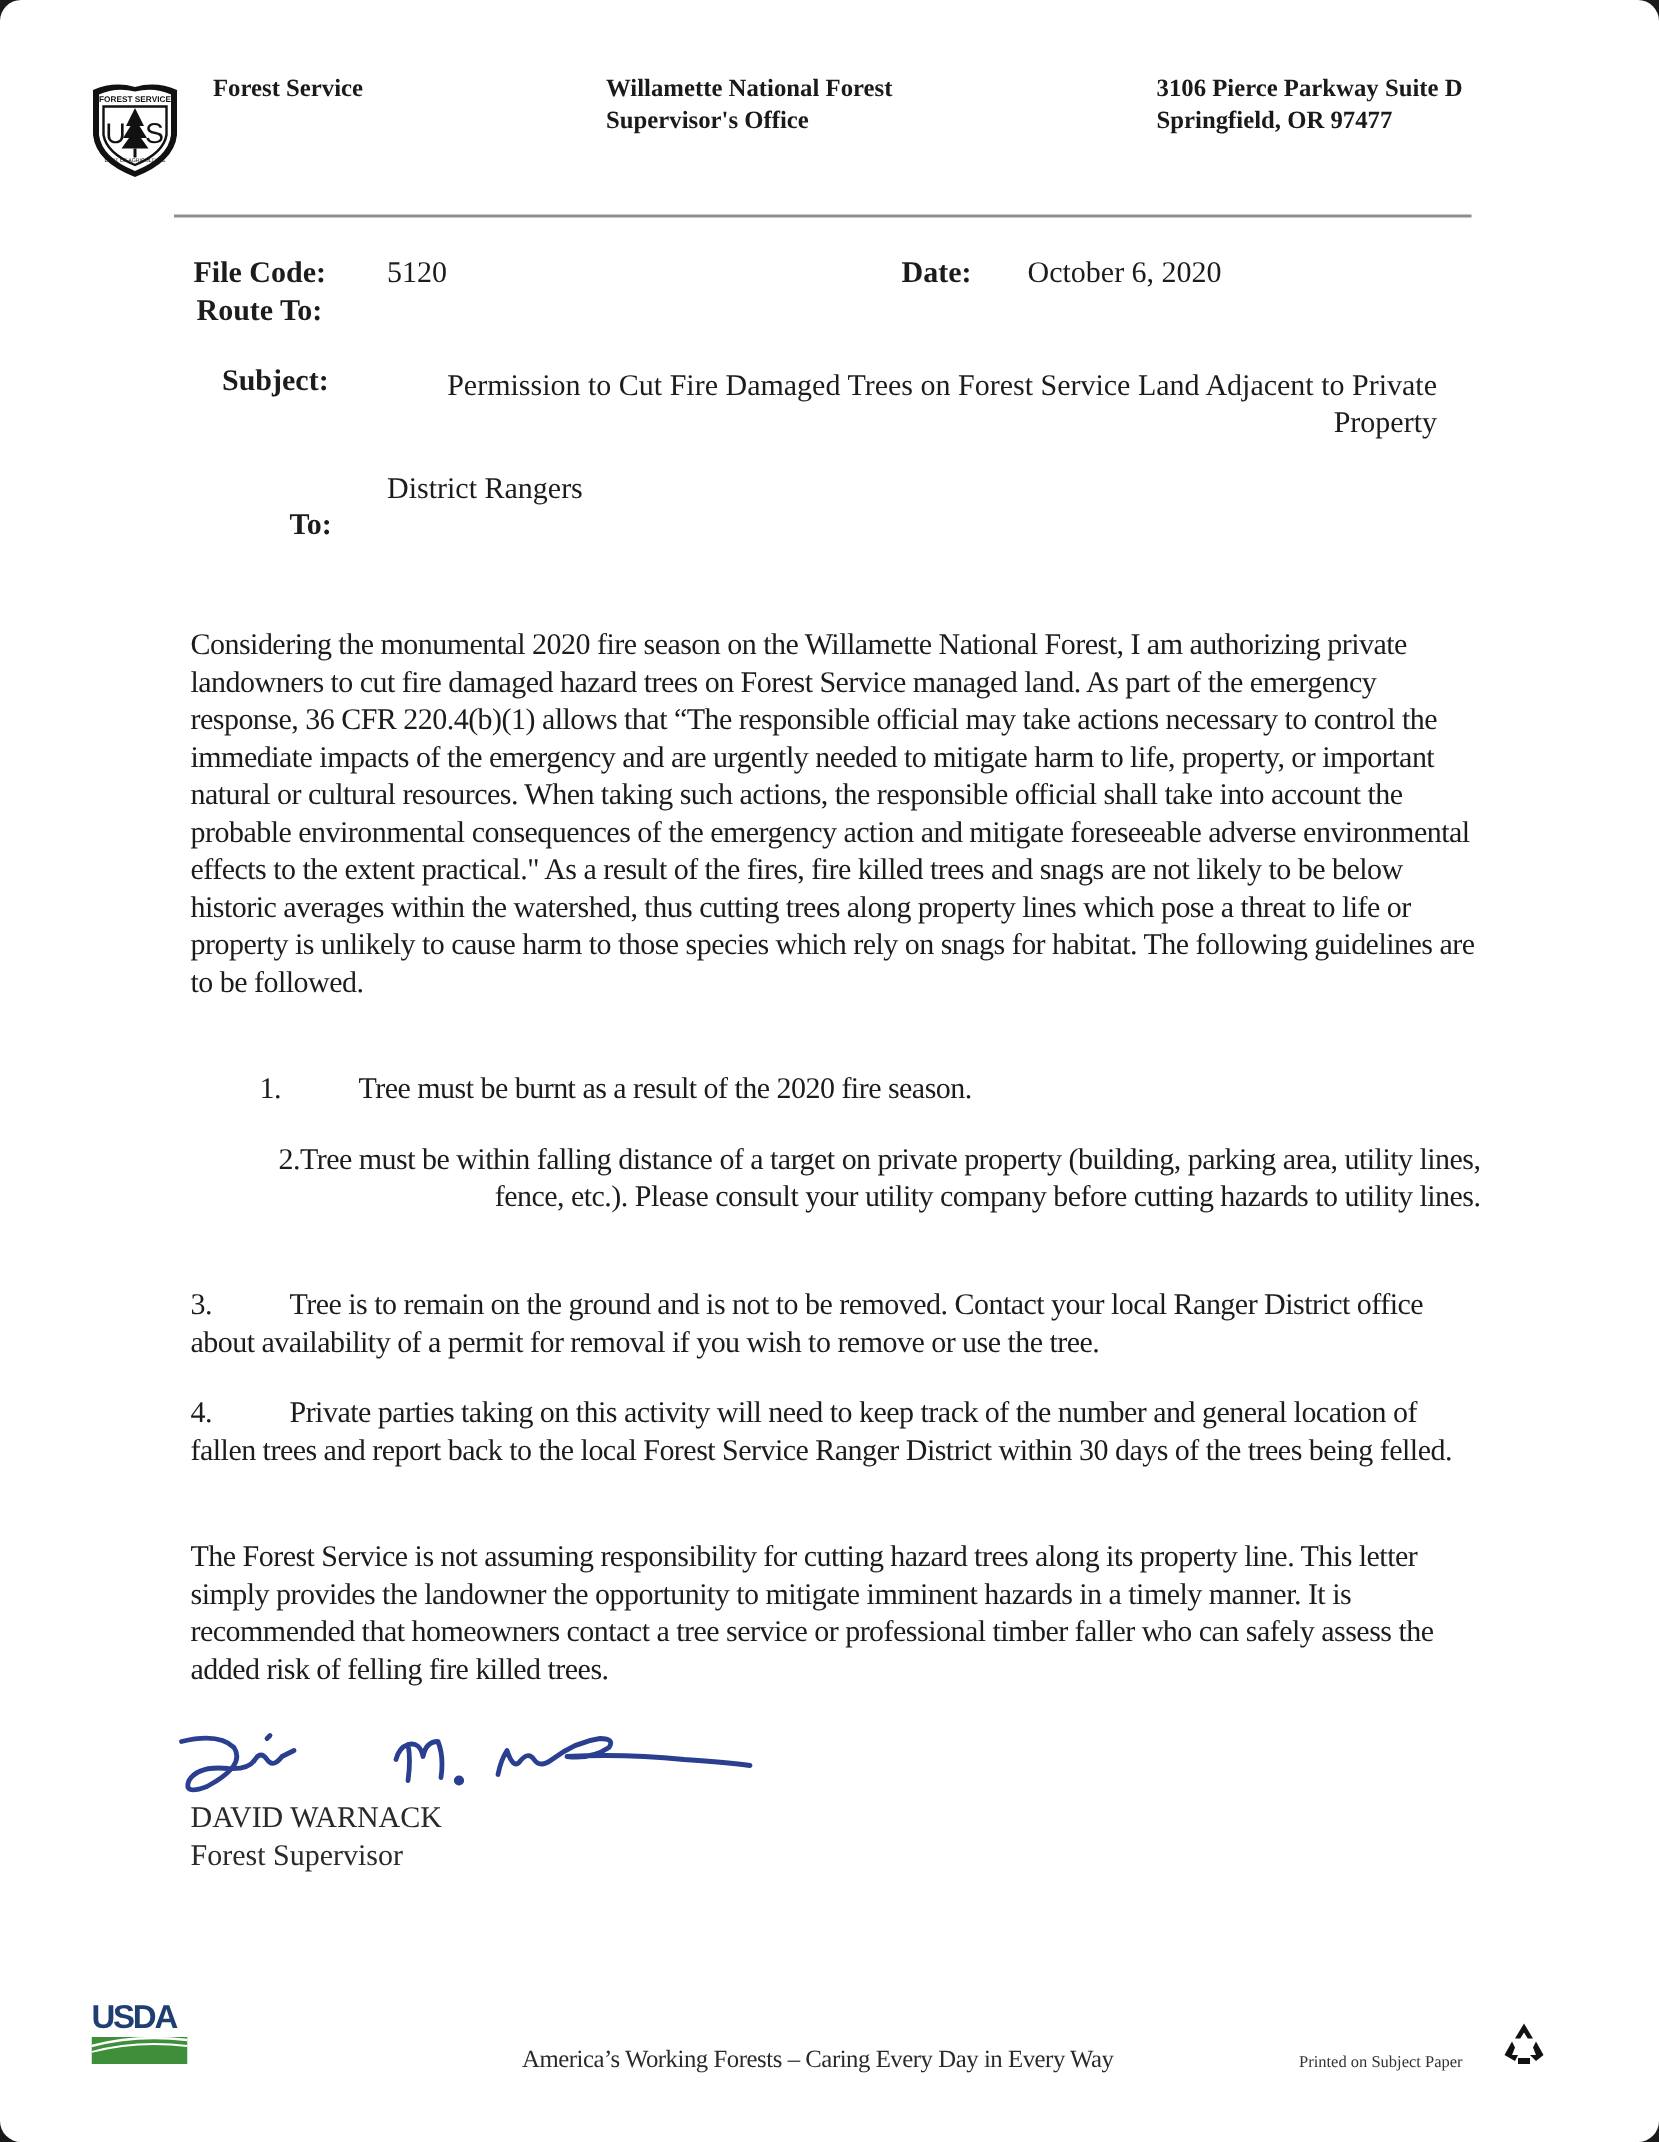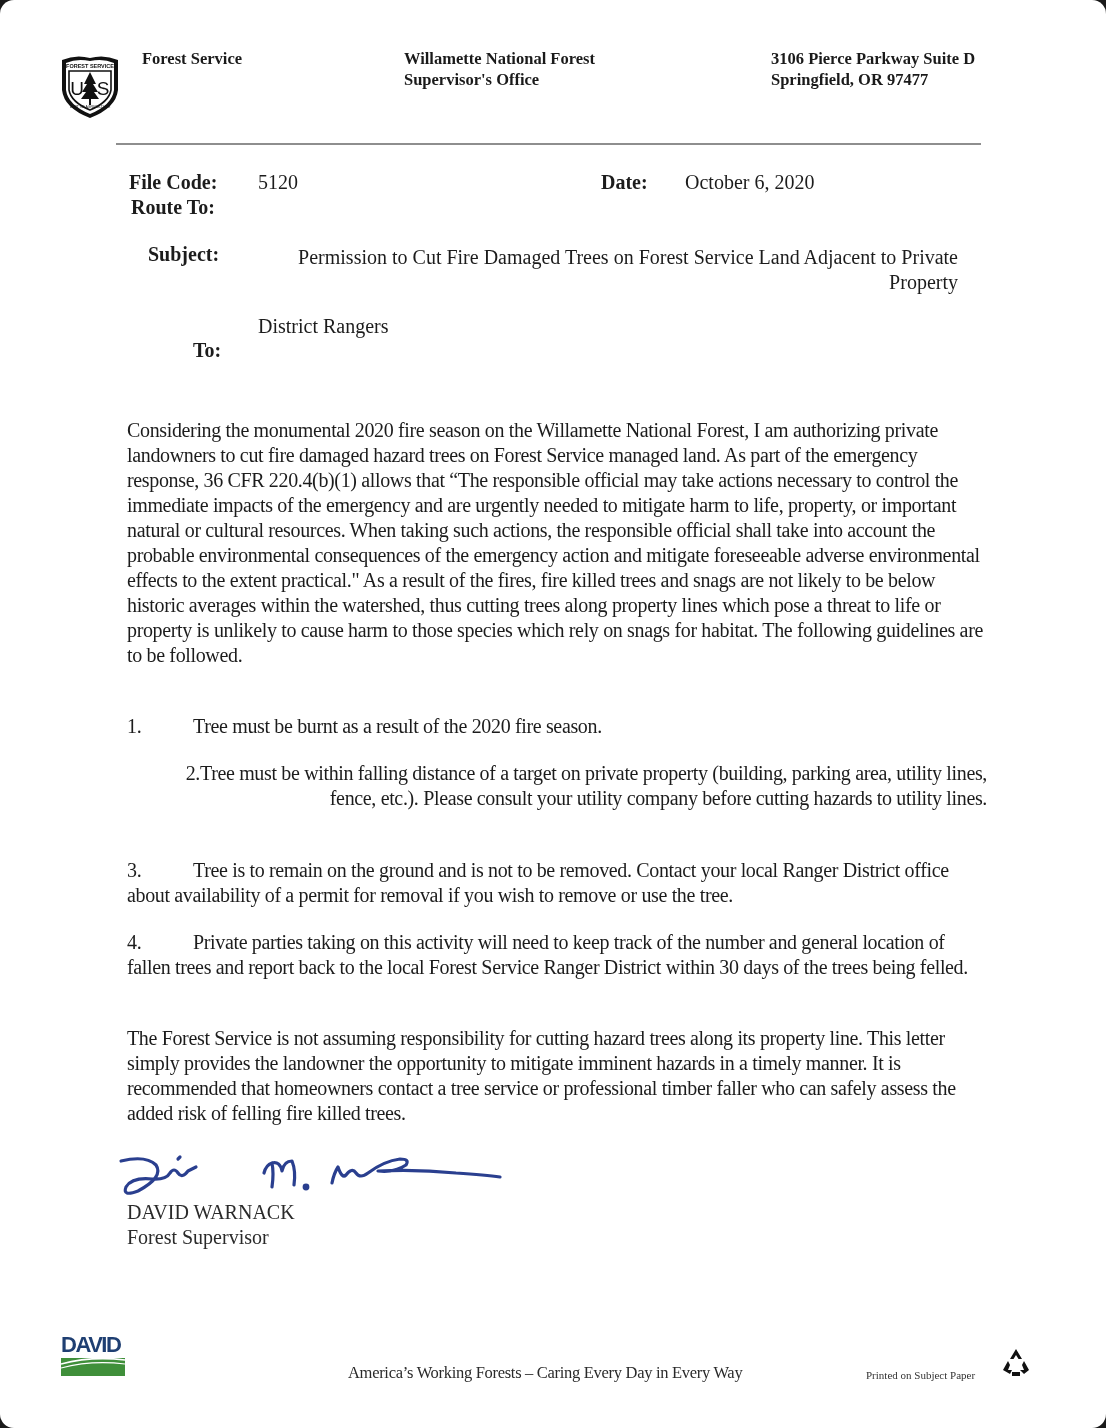--- a/index.html
+++ b/index.html
@@ -95,21 +95,21 @@
       width: 860px;
       font-size: 20px;
       line-height: 25px;
       color: #1c1c1c;
       letter-spacing: -0.35px;
     }
     .item-num {
       display: inline-block;
       width: 66px;
     }
-    .item-1 { top: 714px; }
+    .item-1 { top: 714px; margin-left: 46px; }
     .item-2 { top: 761px; text-align: right; }
     .item-3 { top: 858px; }
     .item-4 { top: 930px; }
     .closing { top: 1026px; }
 
     
     .signature {
       position: absolute;
       left: 116px;
       top: 1143px;
@@ -255,21 +255,21 @@
       <path d="M62 16 L64 14"></path>
       <path d="M148 30 Q150 22 156 20 Q158 30 156 44 M156 20 Q164 18 166 28 Q168 18 176 18 Q180 28 178 42"></path>
       <circle cx="190" cy="44" r="1.8" fill="#2a3f8f"></circle>
       <path d="M216 40 Q218 30 222 24 Q226 36 230 32 Q236 24 240 30 Q244 36 252 30 Q268 18 284 16 Q294 16 290 22 Q278 30 262 28 Q300 26 340 30 Q370 32 384 34"></path>
     </g>
   </svg>
   <div class="sig-name">DAVID WARNACK</div>
   <div class="sig-title">Forest Supervisor</div>
 
   <div class="usda">
-    <div class="usda-text" style="color: rgb(31, 63, 114);">DAVID</div>
+    <div class="usda-text" style="color: rgb(31, 63, 114);">USDA</div>
     <svg class="usda-field" viewBox="0 0 64 20">
       <rect id="usda-field-rect" x="0" y="2" width="64" height="18" fill="#3f8f3a"></rect>
       <path d="M0 8 Q30 0 64 4" stroke="#ffffff" stroke-width="1.6" fill="none"></path>
       <path d="M0 12 Q30 4 64 8" stroke="#ffffff" stroke-width="1.2" fill="none"></path>
     </svg>
   </div>
 
   <div class="motto">America’s Working Forests – Caring Every Day in Every Way</div>
   <div class="recycled-text">Printed on Subject Paper</div>
   <svg class="recycle-icon" viewBox="0 0 32 32">

